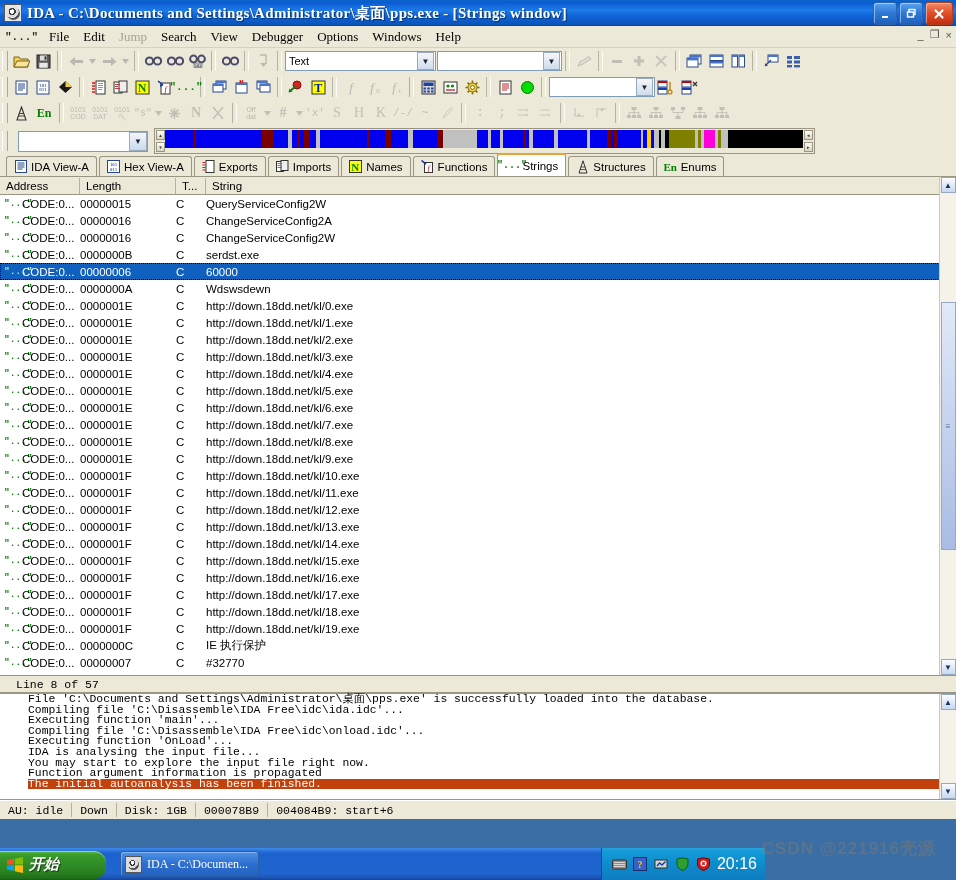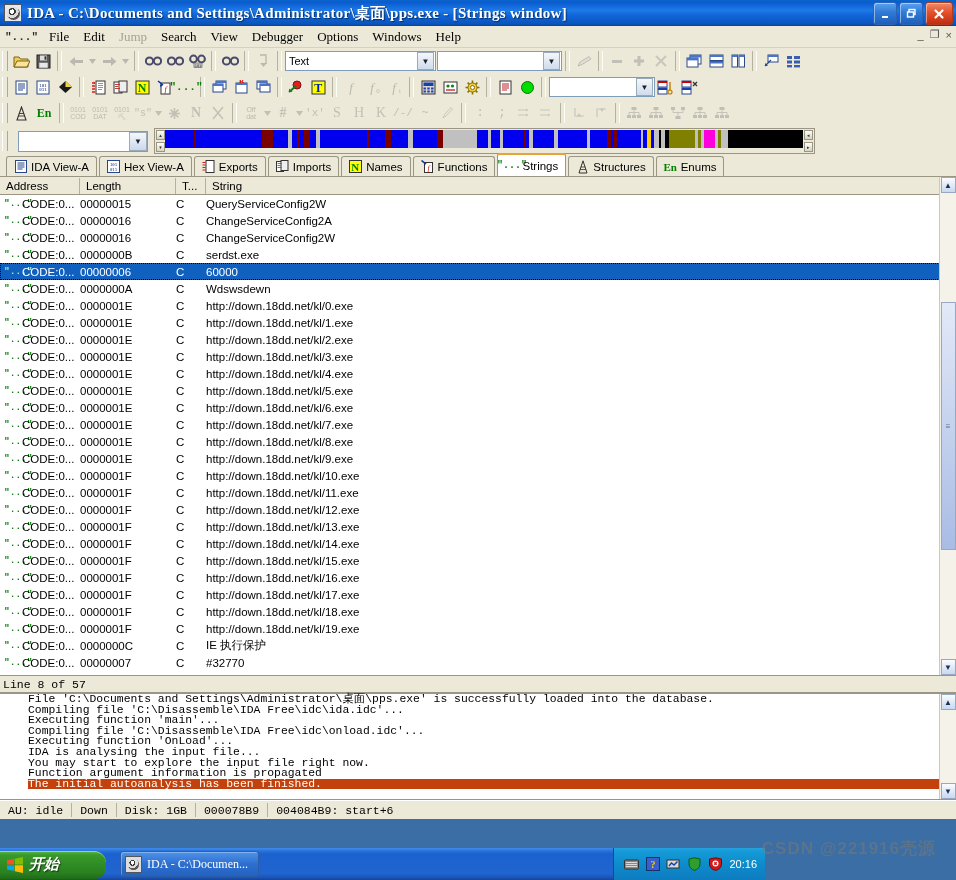--- a/index.html
+++ b/index.html
@@ -144,21 +144,21 @@
   .sthumb{
     width:15px;background:linear-gradient(to bottom,#e2e9f8,#a9bce4);
     border:1px solid #97a8c0;box-sizing:border-box;
     display:flex;align-items:center;justify-content:center;color:#5a6e96;font-size:8px;line-height:7px;
   }
   .strack{flex:1;}
 
   
   .linecount{
     height:16px;background:#ece9d8;display:flex;align-items:center;
-    padding-left:3px;font-family:"Liberation Mono",monospace;font-size:11.5px;color:#000;
+    padding-left:16px;font-family:"Liberation Mono",monospace;font-size:11.5px;color:#000;
     border-bottom:1px solid #9b9684;
   }
   .outwrap{position:relative;height:105px;background:#fff;border:1px solid #9b9684;border-left:none;border-right:none;}
   .outlines{font-family:"Liberation Mono",monospace;font-size:11.4px;color:#000;padding-left:3px;}
   .outline{height:10.6px;line-height:10.6px;white-space:pre;margin-left:25px;}
   .outline.sel{background:#c2410c;color:#fff;}
   .outscroll{
     position:absolute;right:0;top:0;width:16px;height:100%;
     background:#f4f2e9;border-left:1px solid #cdc9b6;display:flex;flex-direction:column;align-items:center;
   }
@@ -195,21 +195,21 @@
     color:#fff;font-family:"Liberation Serif",serif;font-size:12px;
     box-shadow:inset 1px 1px 0 rgba(255,255,255,.3);
     white-space:nowrap;
   }
   .tray{
     margin-left:auto;height:32px;display:flex;align-items:center;gap:6px;padding:0 8px 0 10px;
     background:linear-gradient(to bottom,#24a3e0 0%,#169bd8 10%,#0d8ccb 50%,#0d7cc0 100%);
     border-left:1px solid #0c4d9c;
   }
   .trayicon{width:15px;height:15px;display:flex;align-items:center;justify-content:center;}
-  .traytime{color:#fff;font-family:"Liberation Sans",sans-serif;font-size:11px;}
+  .traytime{color:#fff;font-family:"Liberation Sans",sans-serif;font-size:16px;}
   .watermark{
     position:absolute;right:20px;bottom:20px;
     font-family:"Liberation Sans",sans-serif;font-size:17px;font-weight:bold;
     color:rgba(120,120,120,.55);white-space:nowrap;pointer-events:none;
     letter-spacing:1px;
   }
   .appicon-face{
     width:13px;height:13px;background:
       radial-gradient(circle at 40% 35%,#fff 0 18%,#3a3a3a 19% 30%,#ddd 31% 55%,#555 56% 100%);
     border-radius:50%;

